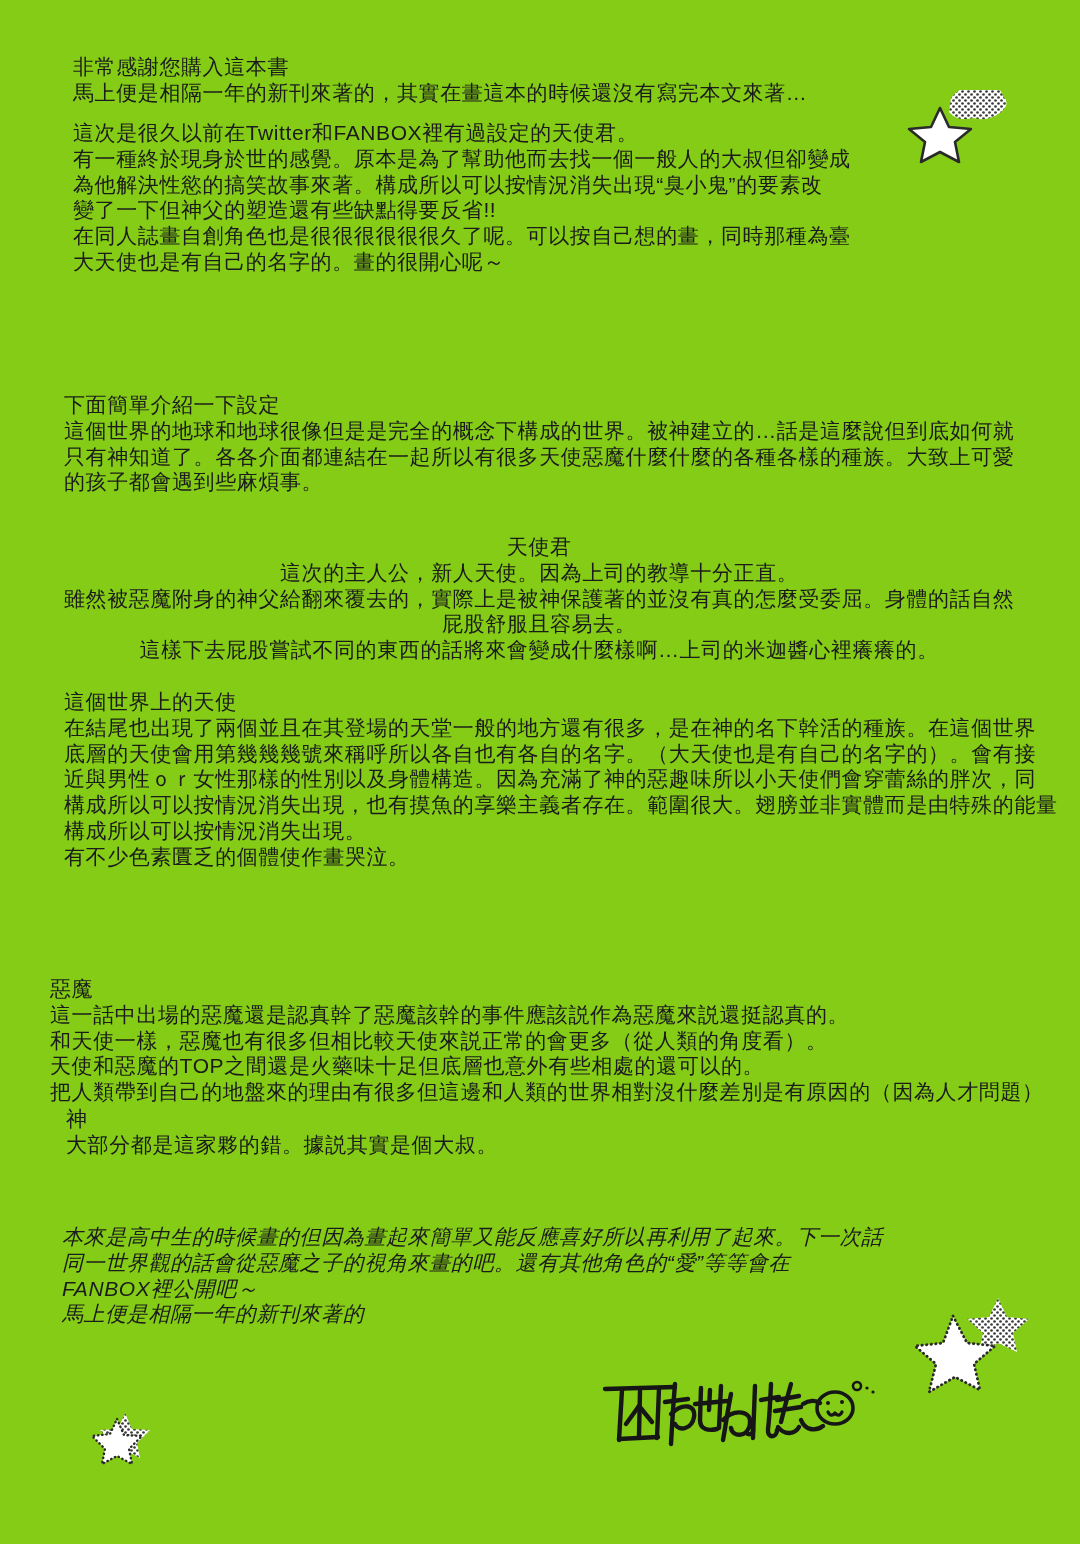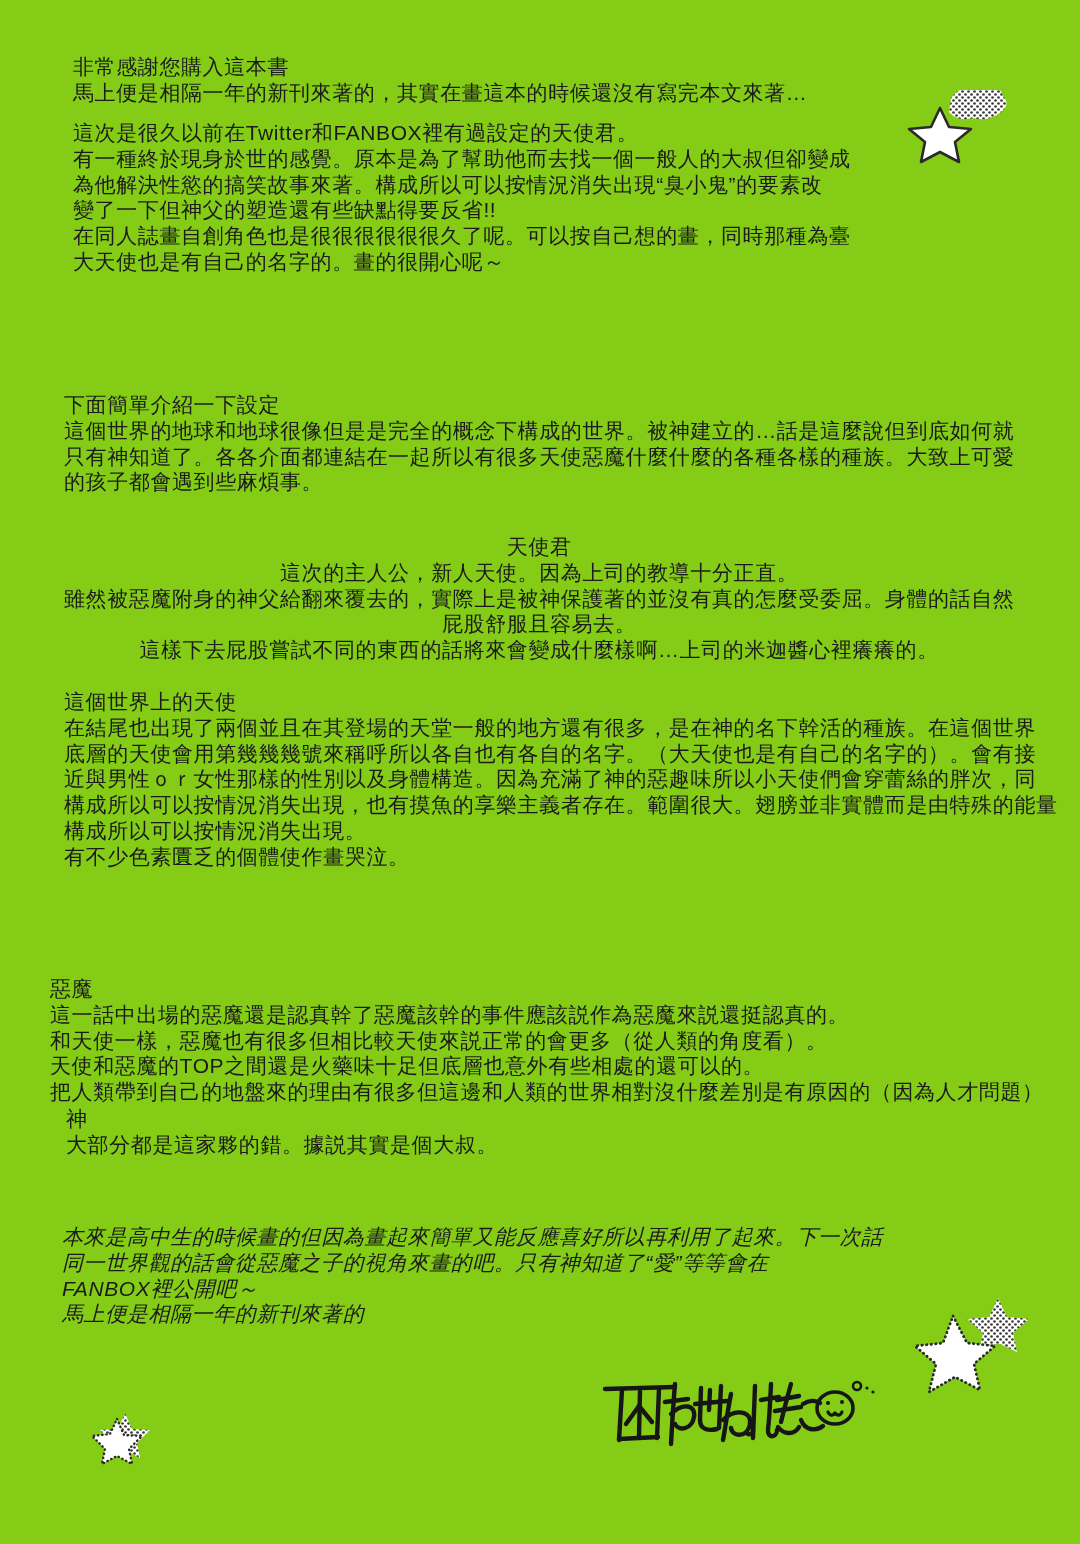--- a/index.html
+++ b/index.html
@@ -74,21 +74,21 @@
     <div class="ln">把人類帶到自己的地盤來的理由有很多但這邊和人類的世界相對沒什麼差別是有原因的（因為人才問題）</div>
   </div>
 
   <div class="block" style="left:66px;top:1106px;">
     <div class="ln">神</div>
     <div class="ln">大部分都是這家夥的錯。據説其實是個大叔。</div>
   </div>
 
   <div class="block" style="left:62px;top:1224px;font-style:italic;">
     <div class="ln">本來是高中生的時候畫的但因為畫起來簡單又能反應喜好所以再利用了起來。下一次話</div>
-    <div class="ln">同一世界觀的話會從惡魔之子的視角來畫的吧。只有神知道了“愛”等等會在</div>
+    <div class="ln">同一世界觀的話會從惡魔之子的視角來畫的吧。還有其他角色的“愛”等等會在</div>
     <div class="ln">FANBOX裡公開吧～</div>
     <div class="ln">馬上便是相隔一年的新刊來著的</div>
   </div>
 
   <svg class="doodle" style="left:895px;top:90px;" width="115" height="78" viewBox="0 0 115 78">
     <defs>
       <pattern id="ht1" width="6" height="6" patternUnits="userSpaceOnUse">
         <rect width="6" height="6" fill="#ffffff"></rect>
         <circle cx="1.5" cy="1.5" r="1.35" fill="#3a3a3a"></circle>
         <circle cx="4.5" cy="4.5" r="1.35" fill="#3a3a3a"></circle>

